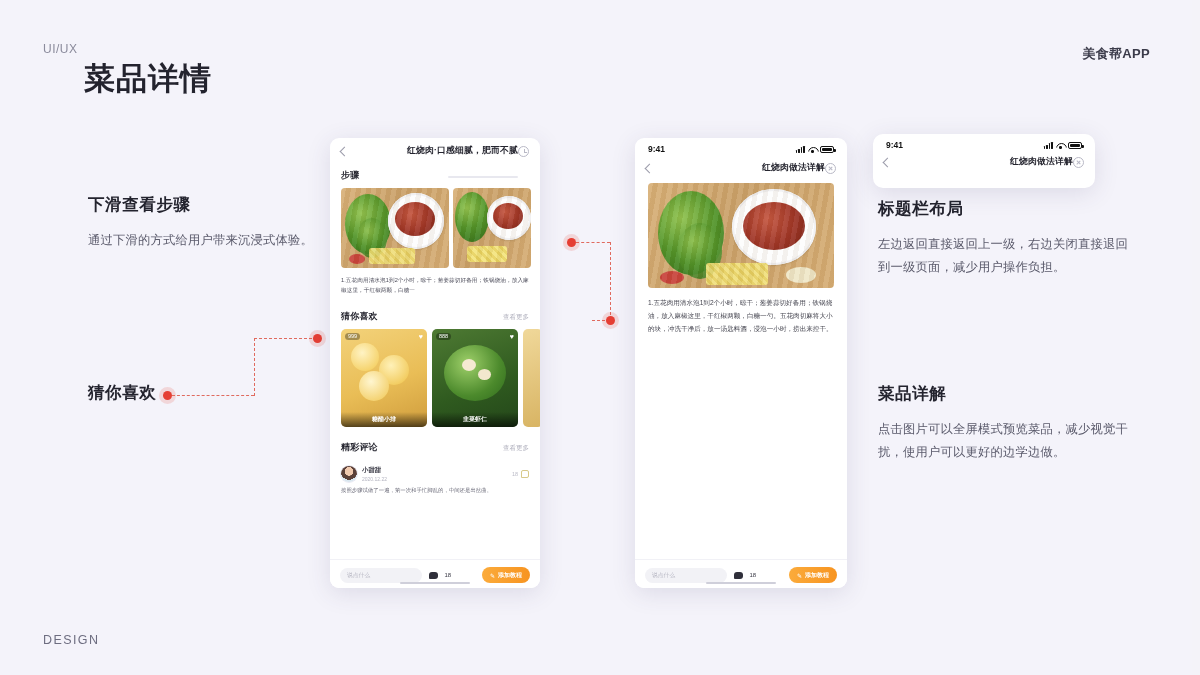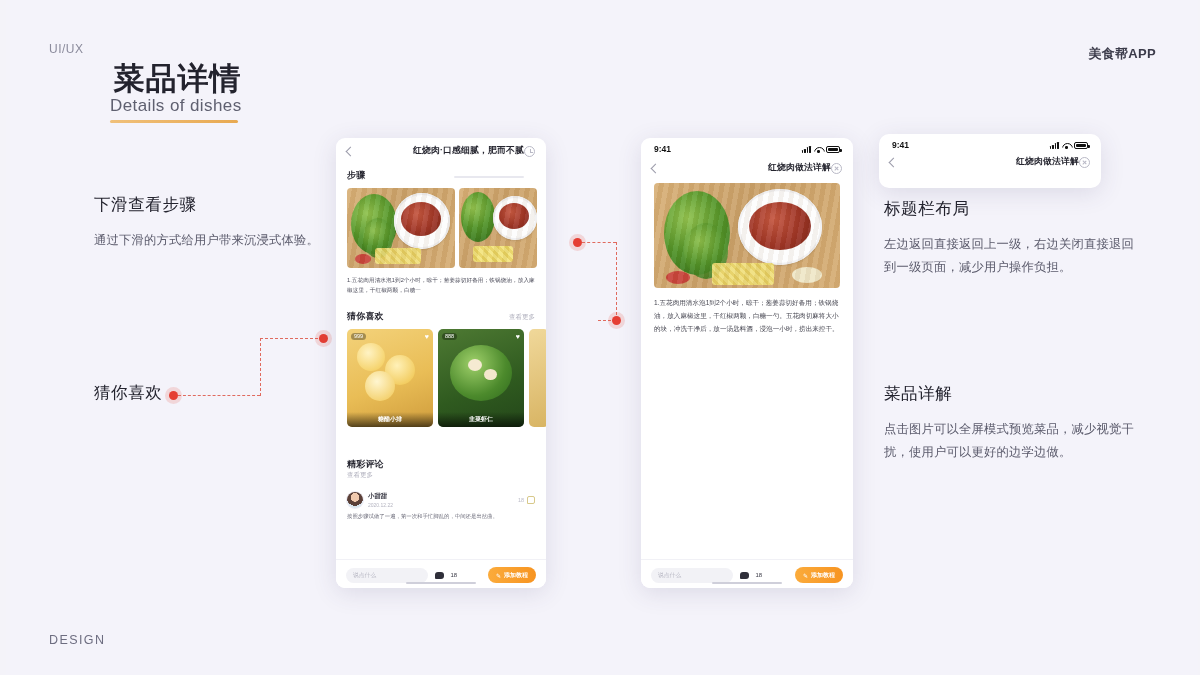--- a/index.html
+++ b/index.html
@@ -2,21 +2,21 @@
 <html><head>
 <meta charset="utf-8">
 <style>
   * { box-sizing: border-box; margin: 0; padding: 0; }
   html, body {
     width: 1200px; height: 675px;
     font-family: "Liberation Sans", "DejaVu Sans", sans-serif;
     background: #f4f3f9;
     overflow: hidden;
   }
-  #slide { position: relative; width: 1192px; height: 675px; background: #f4f3fa; margin-left: 6px; }
+  #slide { position: relative; width: 1192px; height: 675px; background: #f4f3fa; }
 
   
   .kicker {
     position: absolute; left: 43px; top: 42px;
     font-size: 12px; letter-spacing: .5px; color: #8b8b9c; font-weight: 400;
   }
   .brand {
     position: absolute; right: 42px; top: 45px;
     font-size: 13px; font-weight: 700; color: #3b3b4a; letter-spacing: .3px;
   }
@@ -28,21 +28,21 @@
     position: absolute; left: 0; bottom: 0; width: 128px; height: 3px;
     background: linear-gradient(90deg, #f0c07a 0%, #e8a951 100%); border-radius: 2px;
   }
   .footer-tag {
     position: absolute; left: 43px; bottom: 28px;
     font-size: 12.5px; letter-spacing: 1.4px; color: #6d6d80; font-weight: 400;
   }
 
   
   .ann { position: absolute; }
-  .ann h3 { font-size: 16.5px; font-weight: 400; color: #23232e; letter-spacing: .6px; margin-bottom: 13px; }
+  .ann h3 { font-size: 16.5px; font-weight: 700; color: #23232e; letter-spacing: .6px; margin-bottom: 13px; }
   .ann p { font-size: 12.3px; line-height: 1.85; color: #5a5a6b; letter-spacing: .2px; }
   .ann-a { left: 88px; top: 194px; width: 240px; }
   .ann-b { left: 88px; top: 382px; width: 232px; }
   .ann-c { left: 878px; top: 198px; width: 262px; }
   .ann-d { left: 878px; top: 383px; width: 265px; }
   .ann-b h3 { display: inline-block; }
 
   
   .conn { position: absolute; }
   .dot { position: absolute; width: 9px; height: 9px; border-radius: 50%; background: #e53e34; }
@@ -151,24 +151,20 @@
 </head>
 <body>
 
 <div id="slide">
 
   <div class="kicker">UI/UX</div>
   <div class="brand">美食帮APP</div>
 
   <div class="title-wrap">
     <div class="title-cn">菜品详情</div>
-    <div class="title-en-box">
-      <div class="title-en">Details of dishes</div>
-      <div class="title-rule"></div>
-    </div>
   </div>
 
   <div class="footer-tag">DESIGN</div>
 
   <div class="ann ann-a">
     <h3>下滑查看步骤</h3>
     <p>通过下滑的方式给用户带来沉浸式体验。</p>
   </div>
 
   <div class="ann ann-b">
@@ -253,21 +249,21 @@
         <div class="veg-dots" style="left:12px; top:16px; width:62px; height:56px; background:radial-gradient(circle at 38% 33%,#9fd06a,#4c8a2c 60%,#2f6a1d);"></div>
         <div class="veg-dots" style="left:30px; top:30px; width:14px; height:12px; background:#f5ead2;"></div>
         <div class="veg-dots" style="left:46px; top:40px; width:13px; height:11px; background:#f3e7cd;"></div>
         <div class="pagenum">888</div>
         <div class="heart">♥</div>
         <div class="card-label">韭菜虾仁</div>
       </div>
       <div class="card" style="width:20px; height:98px; background:linear-gradient(160deg,#f0d89a,#d8b463);"></div>
     </div>
 
-    <div class="sec-head" style="padding-top:31px;flex-direction:column;">
+    <div class="sec-head" style="padding-top:14px;">
       <div class="sec-title">精彩评论</div>
       <div class="sec-more">查看更多</div>
     </div>
 
     <div class="cmt-row">
       <div class="avatar"></div>
       <div class="cmt-meta">
         <div class="cmt-name">小甜甜</div>
         <div class="cmt-date">2020.12.22</div>
       </div>

